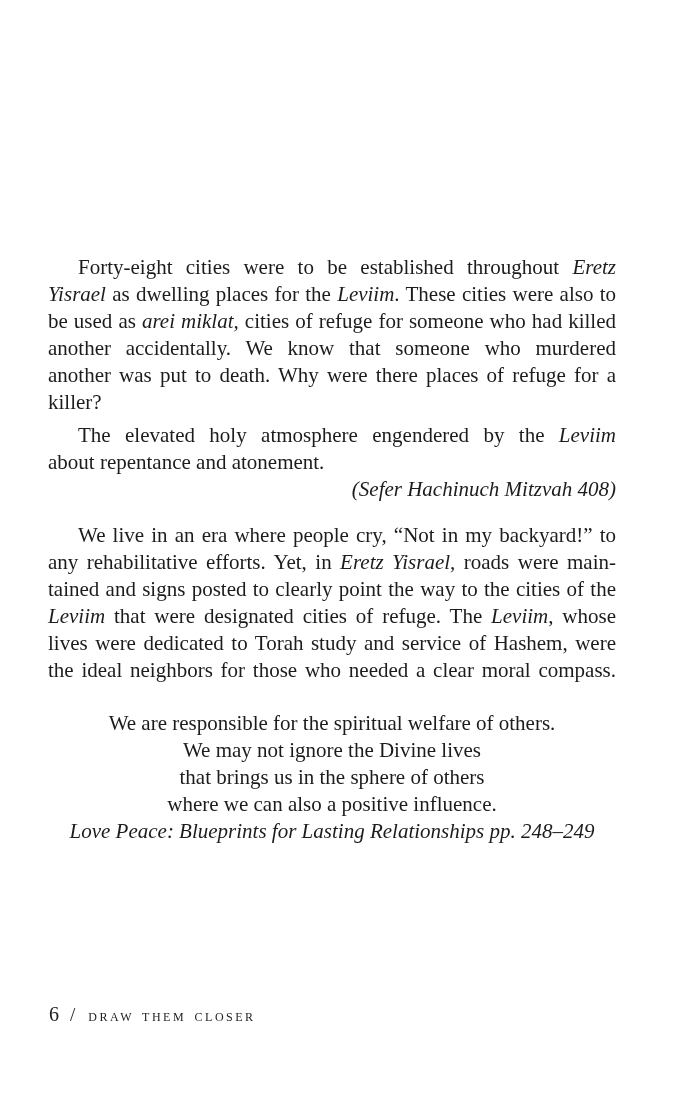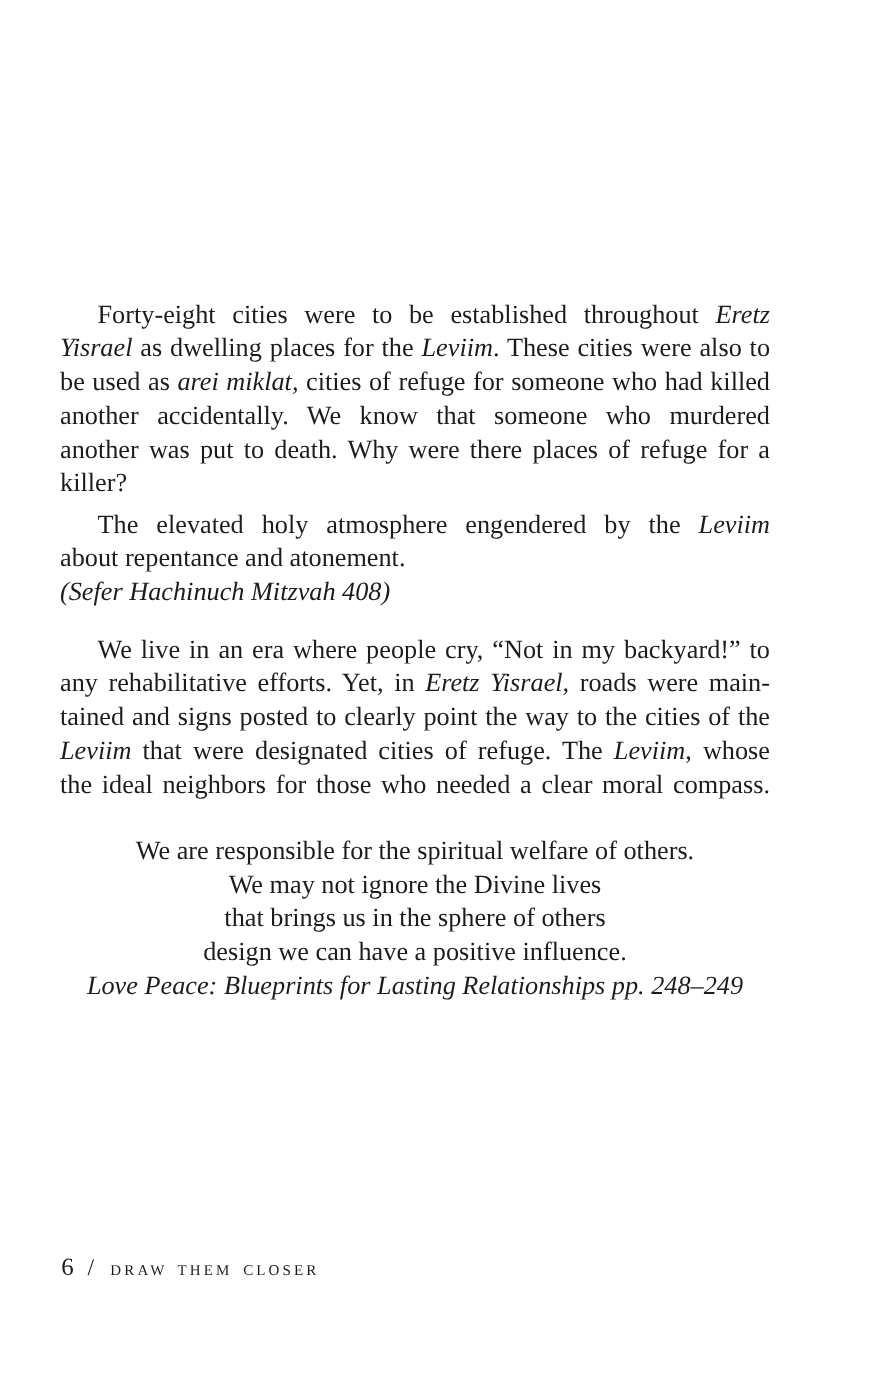--- a/index.html
+++ b/index.html
@@ -8,21 +8,21 @@
     width: 700px;
     height: 1100px;
     background: #ffffff;
     color: #1c1c1c;
     font-family: "Liberation Serif", "DejaVu Serif", serif;
     overflow: hidden;
   }
   .text-column {
     position: absolute;
     left: 48px;
-    top: 238px;
+    top: 254px;
     width: 568px;
     font-size: 21px;
     line-height: 27px;
   }
   .line { text-align: left; }
   .line.j {
     text-align: justify;
     text-align-last: justify;
     text-justify: inter-word;
   }
@@ -54,34 +54,35 @@
         <div class="line j"><span>be used as </span><span class="i">arei miklat,</span><span> cities of refuge for someone who had killed</span></div>
         <div class="line j"><span>another accidentally. We know that someone who murdered</span></div>
         <div class="line j"><span>another was put to death. Why were there places of refuge for a</span></div>
         <div class="line"><span>killer?</span></div>
       </div>
       <div style="margin-top: 6px;">
         <div class="line j ind"><span>The elevated holy atmosphere engendered by the </span><span class="i">Leviim</span></div>
         <div class="line"><span>about repentance and atonement.</span></div>
       </div>
       <div>
-        <div class="line" style="text-align: left; font-family: Liberation Serif, serif;"><span class="i">(Sefer Hachinuch Mitzvah 408)</span></div>
+        <div class="line" style="text-align: right; font-family: Liberation Serif, serif;"><span class="i">(Sefer Hachinuch Mitzvah 408)</span></div>
       </div>
       <div style="margin-top: 19px;">
         <div class="line j ind"><span>We live in an era where people cry, “Not in my backyard!” to</span></div>
         <div class="line j"><span>any rehabilitative efforts. Yet, in </span><span class="i">Eretz Yisrael,</span><span> roads were main-</span></div>
         <div class="line j"><span>tained and signs posted to clearly point the way to the cities of the</span></div>
         <div class="line j"><span class="i">Leviim</span><span> that were designated cities of refuge. The </span><span class="i">Leviim</span><span>, whose</span></div>
+        <div class="line j"><span>lives were dedicated to Torah study and service of Hashem, were</span></div>
         <div class="line j"><span>the ideal neighbors for those who needed a clear moral compass.</span></div>
       </div>
       <div style="margin-top: 26px;">
         <div class="line" style="text-align: center;"><span>We are responsible for the spiritual welfare of others.</span></div>
         <div class="line" style="text-align: center;"><span>We may not ignore the Divine lives</span></div>
         <div class="line" style="text-align: center;"><span>that brings us in the sphere of others</span></div>
-        <div class="line" style="text-align: center;"><span>design we can have a positive influence.</span></div>
+        <div class="line" style="text-align: center;"><span>where we can also a positive influence.</span></div>
         <div class="line" style="text-align: center;"><span class="i">Love Peace: Blueprints for Lasting Relationships pp. 248–249</span></div>
       </div>
     </section>
   <footer class="page-footer">
     <span class="folio">6</span>
     <span class="sep">/</span>
     <span class="running-title">DRAW THEM CLOSER</span>
   </footer>
 </div>
 

